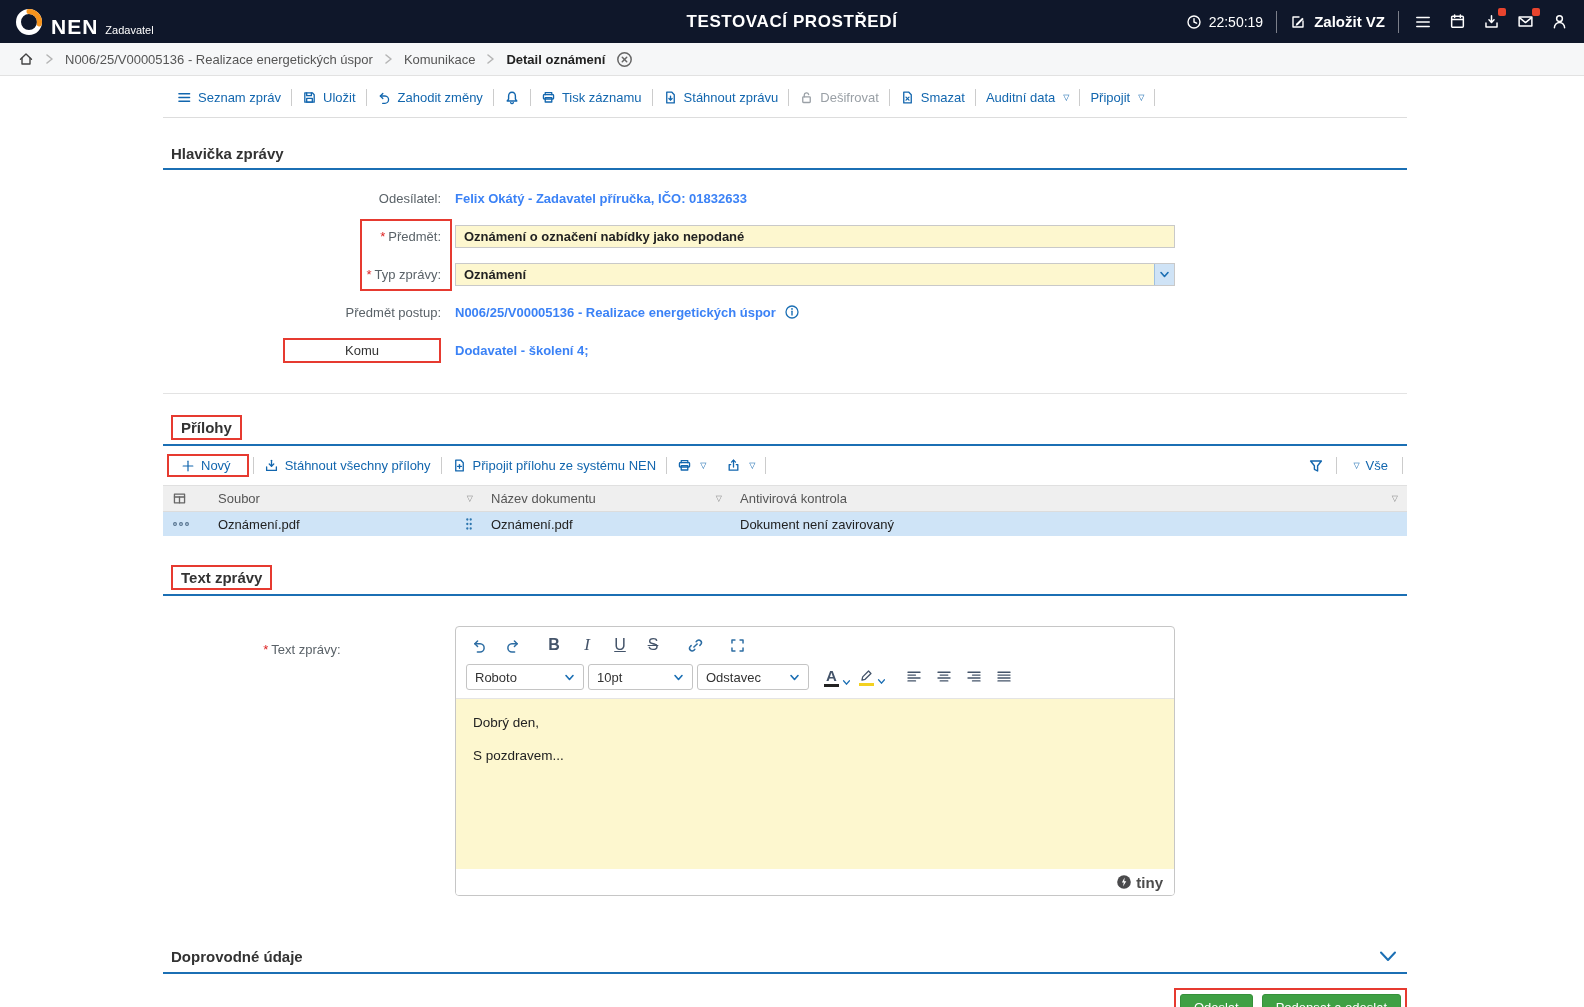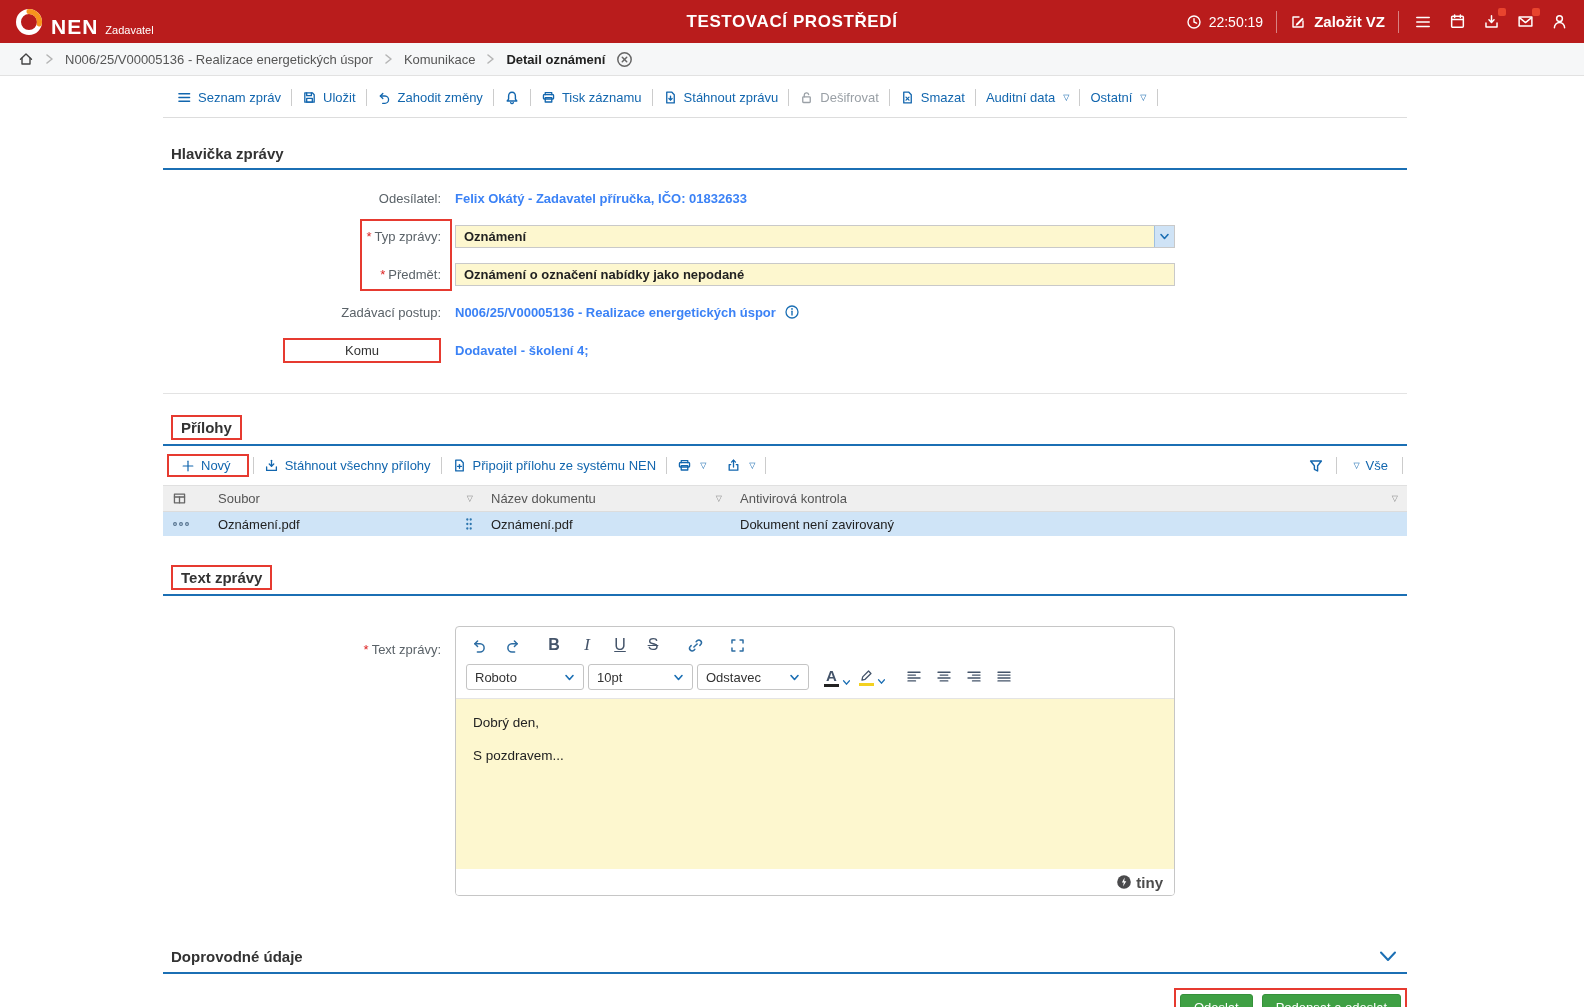--- a/index.html
+++ b/index.html
@@ -4,21 +4,21 @@
 <style>
 *{box-sizing:border-box;margin:0;padding:0}
 body{width:1584px;height:1007px;overflow:hidden;background:#fff;color:#333;
      font-family:"Liberation Sans",sans-serif;font-size:13px}
 button{font-family:"Liberation Sans",sans-serif}
 svg{display:block}
 .i path,.i rect,.i circle,.i line,.i polyline,.i polygon{stroke:currentColor;fill:none;stroke-width:1.4;stroke-linecap:round;stroke-linejoin:round}
 .i .f{fill:currentColor;stroke:none}
 
 
-.topbar{height:43px;background:#b91c1c;display:flex;align-items:center;padding:0 14px;position:relative;color:#fff}
+.topbar{height:43px;background:#0f172a;display:flex;align-items:center;padding:0 14px;position:relative;color:#fff}
 .brand{display:flex;align-items:flex-end;gap:7px;cursor:pointer;z-index:2}
 .brand-name{font-size:21px;font-weight:bold;letter-spacing:1px;line-height:1;color:#fff}
 .brand-sub{font-size:11px;line-height:1;margin-bottom:1px;color:#fff}
 .env-title{position:absolute;left:0;right:0;text-align:center;font-size:17px;font-weight:bold;letter-spacing:.6px;pointer-events:none}
 .top-right{margin-left:auto;display:flex;align-items:center;gap:13px;z-index:2}
 .clock{display:flex;align-items:center;gap:7px;font-size:14px}
 .vdiv{width:1px;height:22px;background:rgba(255,255,255,.45)}
 .create-vz{display:flex;align-items:center;gap:8px;background:none;border:0;color:#fff;font-size:15px;font-weight:bold;cursor:pointer}
 .icon-btn{position:relative;background:none;border:0;color:#fff;cursor:pointer;display:flex;padding:2px}
 .badge{position:absolute;top:-3px;right:-4px;width:8px;height:8px;background:#e8442e;border-radius:2px}
@@ -69,21 +69,21 @@
 .att-annot{border:2px solid #e63a30;padding:2px 6px 2px 2px;margin-right:4px}
 .right-tools{margin-left:auto;display:flex;align-items:center;gap:10px}
 .g-head{display:grid;grid-template-columns:46px 273px 249px 1fr;background:#efefef;border-top:1px solid #e0e0e0;border-bottom:1px solid #dcdcdc;height:27px}
 .g-row{display:grid;grid-template-columns:46px 273px 249px 1fr;background:#cfe4f7;height:24px;cursor:pointer}
 .gc{display:flex;align-items:center;padding:0 9px;color:#555;overflow:hidden}
 .gc .colname{flex:1;white-space:nowrap}
 .g-row .gc{color:#222}
 
 
 .ed-row{display:flex;margin-top:30px;align-items:flex-start}
-.ed-label{width:285px;flex:none;text-align:right;padding:16px 7px 0 0;color:#5a6268}
+.ed-label{width:285px;flex:none;text-align:center;padding:16px 7px 0 0;color:#5a6268}
 .editor{width:720px;border:1px solid #c6c6c6;border-radius:4px;margin-left:7px;overflow:hidden;background:#fff}
 .ed-tb1{display:flex;align-items:center;gap:7px;padding:5px 10px 4px}
 .ed-tb2{display:flex;align-items:center;gap:4px;padding:2px 10px 8px;border-bottom:1px solid #e4e4e4}
 .ebtn{display:flex;align-items:center;justify-content:center;width:26px;height:26px;background:none;border:0;cursor:pointer;color:#2d6da3;border-radius:3px;font-size:16px}
 .ebtn.dark{color:#44546a}
 .gap-l{margin-left:9px}
 .ebtn b{font-weight:bold}
 .ebtn i{font-style:italic;font-family:"Liberation Serif",serif;font-size:17px}
 .ebtn u{text-decoration:underline}
 .ebtn s{text-decoration:line-through}
@@ -274,60 +274,60 @@
         </svg>
       <span>Smazat</span>
     </button>
     <span class="tsep"></span>
     <button class="tb">
       <span>Auditní data</span>
         <span class="tri">▽</span>
     </button>
     <span class="tsep"></span>
     <button class="tb">
-      <span>Ostatní</span>
+      <span>Připojit</span>
         <span class="tri">▽</span>
     </button>
     <span class="tsep"></span>
   </div>
 
   <section class="hlavicka">
     <div class="sec-head">
       <span class="sec-title">Hlavička zprávy</span>
     </div>
     <div class="form">
 
       <div class="form-row">
         <span class="f-label">Odesílatel:</span>
         <span class="f-val">Felix Okátý - Zadavatel příručka, IČO: 01832633</span>
       </div>
 
       <div class="req-wrap">
         <span class="labels-annot"></span>
+        <div class="form-row">
+          <span class="f-label"><span class="star">*</span><span>Předmět:</span></span>
+          <div class="field">
+            <span class="txt">Oznámení o označení nabídky jako nepodané</span>
+          </div>
+        </div>
         <div class="form-row">
           <span class="f-label"><span class="star">*</span><span>Typ zprávy:</span></span>
           <div class="field select">
             <span class="txt">Oznámení</span>
             <span class="dd-box">
               <svg width="11" height="11" viewBox="0 0 11 11">
                   <polyline points="2,3.5 5.5,7.5 9,3.5" fill="none" stroke="#1b6fb4" stroke-width="1.6" stroke-linecap="round" stroke-linejoin="round"></polyline>
                 </svg>
             </span>
           </div>
         </div>
-        <div class="form-row">
-          <span class="f-label"><span class="star">*</span><span>Předmět:</span></span>
-          <div class="field">
-            <span class="txt">Oznámení o označení nabídky jako nepodané</span>
-          </div>
-        </div>
       </div>
 
       <div class="form-row">
-        <span class="f-label">Zadávací postup:</span>
+        <span class="f-label">Předmět postup:</span>
         <span class="f-val">
           <span>N006/25/V00005136 - Realizace energetických úspor</span>
           <svg width="16" height="16" viewBox="0 0 16 16">
             <circle cx="8" cy="8" r="6" fill="none" stroke="#1b6fb4" stroke-width="1.3"></circle>
             <line x1="8" y1="7.2" x2="8" y2="11" stroke="#1b6fb4" stroke-width="1.4" stroke-linecap="round"></line>
             <circle cx="8" cy="4.9" r="0.9" fill="#1b6fb4"></circle>
           </svg>
         </span>
       </div>
 

